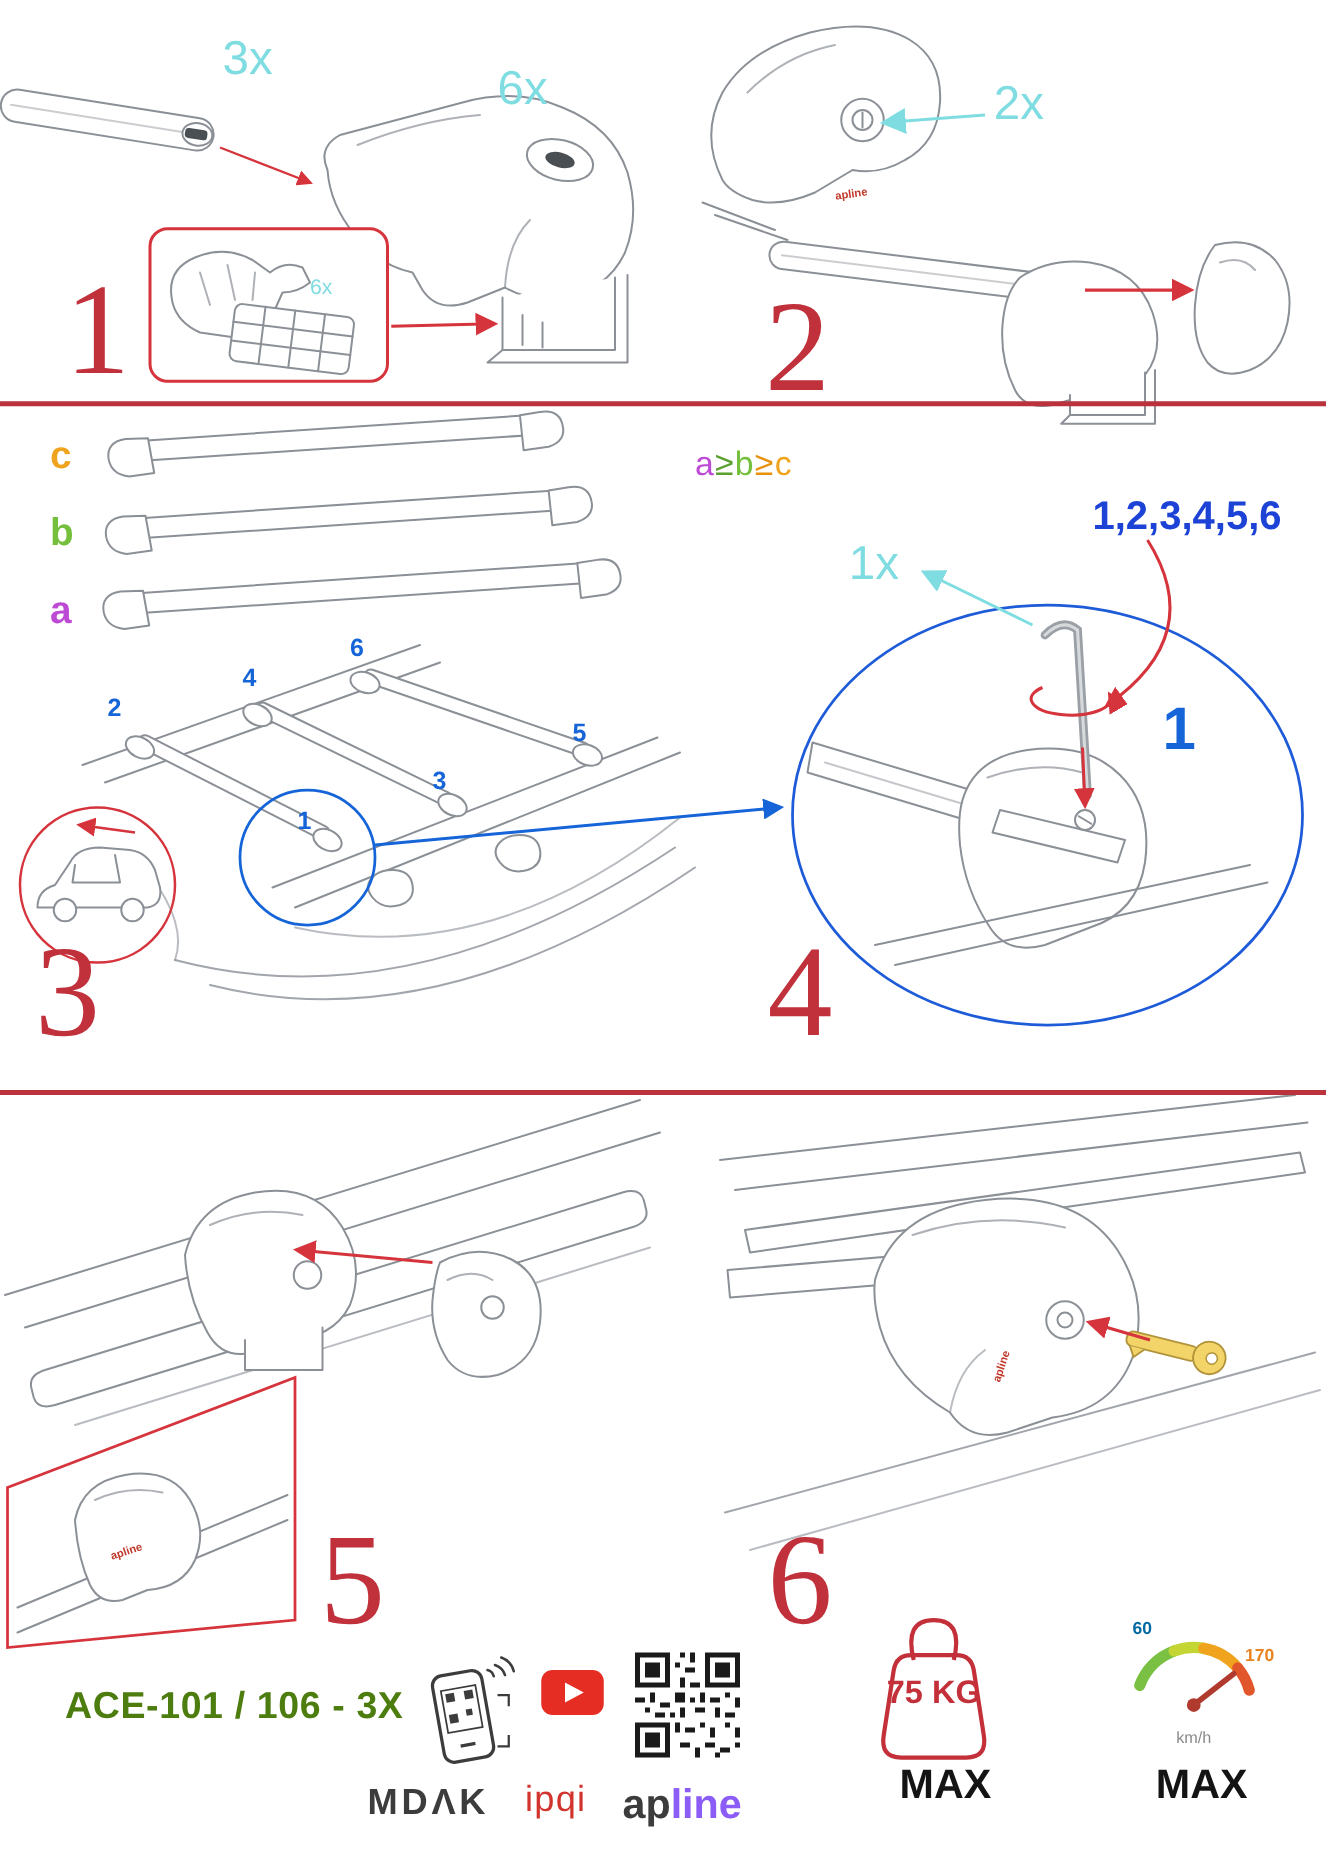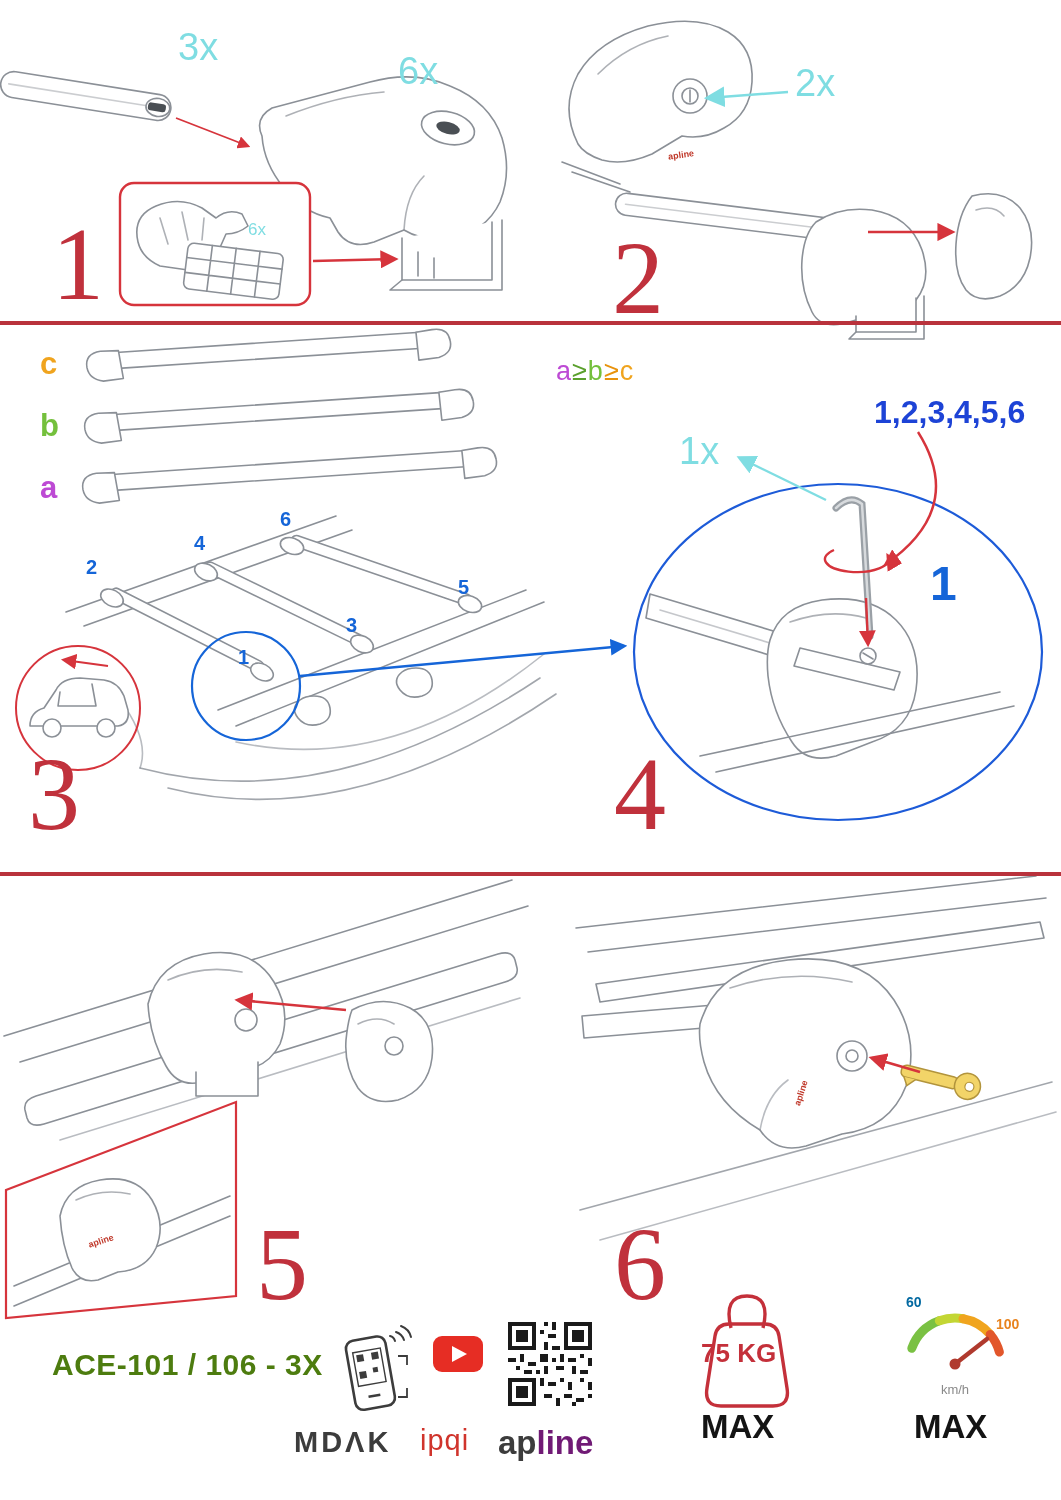--- a/index.html
+++ b/index.html
@@ -20,23 +20,23 @@
 .c-a{color:#bd4ad4}.c-b{color:#74c03c}.c-c{color:#f0a41e}
 .c-ge1{color:#5aa02c}.c-ge2{color:#e8920c}
 .formula{font-size:27px;font-weight:normal;letter-spacing:1px}
 .brand-sm{font-size:9px;font-weight:bold;color:#c0392b}
 .model{font-size:30px;font-weight:bold;color:#4d7c0f;letter-spacing:.5px}
 .apart{font-size:31px;font-weight:bold;color:#141414;letter-spacing:-.5px}
 .red-part{color:#d0342c}
 .mdak{font-size:29px;font-weight:bold;color:#3c3c3c;letter-spacing:3px}
 .ipqi{font-size:29px;color:#d0342c;letter-spacing:1px}
 .apline{font-size:33px;font-weight:bold;color:#3c3c3c}
-.apline-red{color:#701a75}
-.kg{font-size:26px;font-weight:bold;color:#c4303a;text-align:left}
-.max{font-size:33px;font-weight:bold;color:#141414;text-align:left}
+.apline-red{color:#8b5cf6}
+.kg{font-size:26px;font-weight:bold;color:#c4303a;text-align:center}
+.max{font-size:33px;font-weight:bold;color:#141414;text-align:right}
 .g60{font-size:14px;font-weight:bold;color:#0369a1}
 .g120{font-size:14px;font-weight:bold;color:#e8831e}
 .kmh{font-size:13px;color:#8a8a8a;text-align:center}
 </style>
 </head>
 <body>
 
 <div class="sheet">
 
 <svg class="art" width="1061" height="1500" viewBox="0 0 1061 1500">
@@ -354,17 +354,17 @@
 <span class="abs mdak" style="left:294px;top:1426px">MDΛK</span>
 <span class="abs ipqi" style="left:420px;top:1424px">ipqi</span>
 <span class="abs apline" style="left:498px;top:1424px">
   <span>ap</span><span class="apline-red">line</span>
 </span>
 
 <span class="abs kg" style="left:701px;top:1338px;width:92px">75 KG</span>
 <span class="abs max" style="left:701px;top:1408px;width:92px">MAX</span>
 
 <span class="abs g60" style="left:906px;top:1294px">60</span>
-<span class="abs g120" style="left:996px;top:1316px">100</span>
+<span class="abs g120" style="left:996px;top:1316px">170</span>
 <span class="abs kmh" style="left:924px;top:1382px;width:62px">km/h</span>
 <span class="abs max" style="left:914px;top:1408px;width:84px">MAX</span>
 
 </div>
 
 </body></html>

